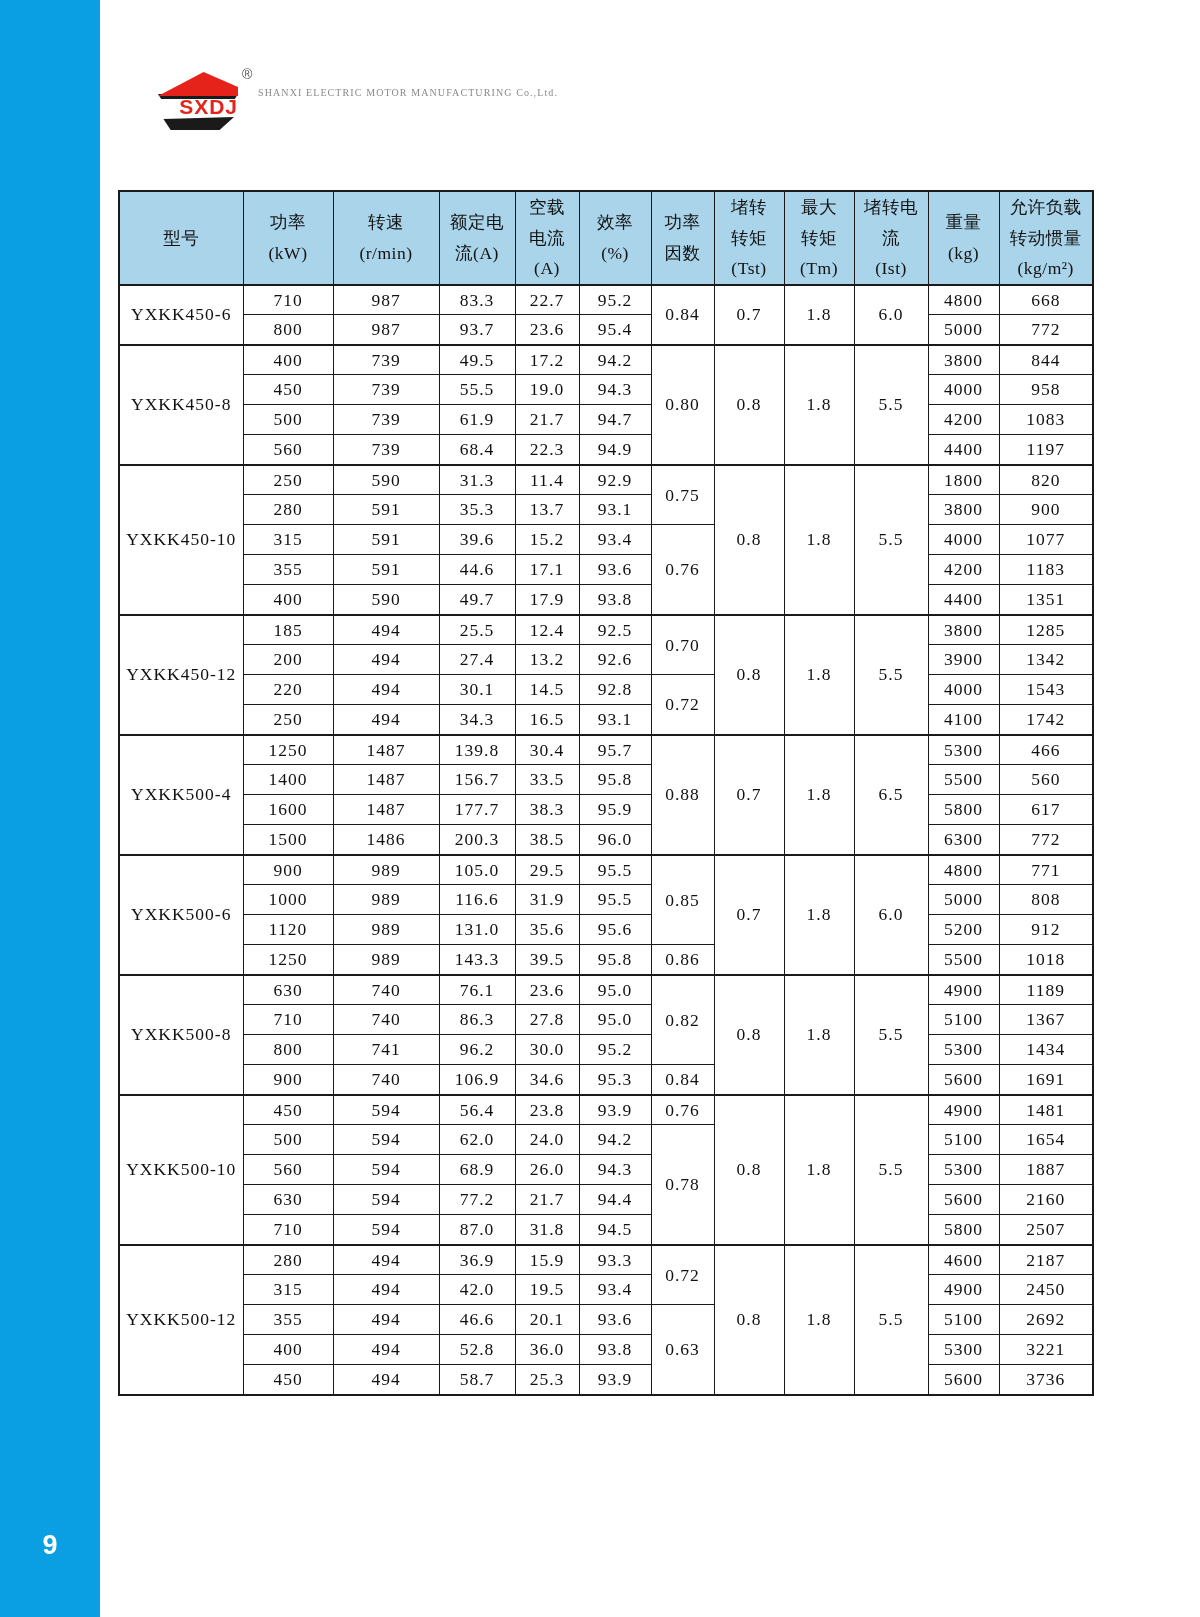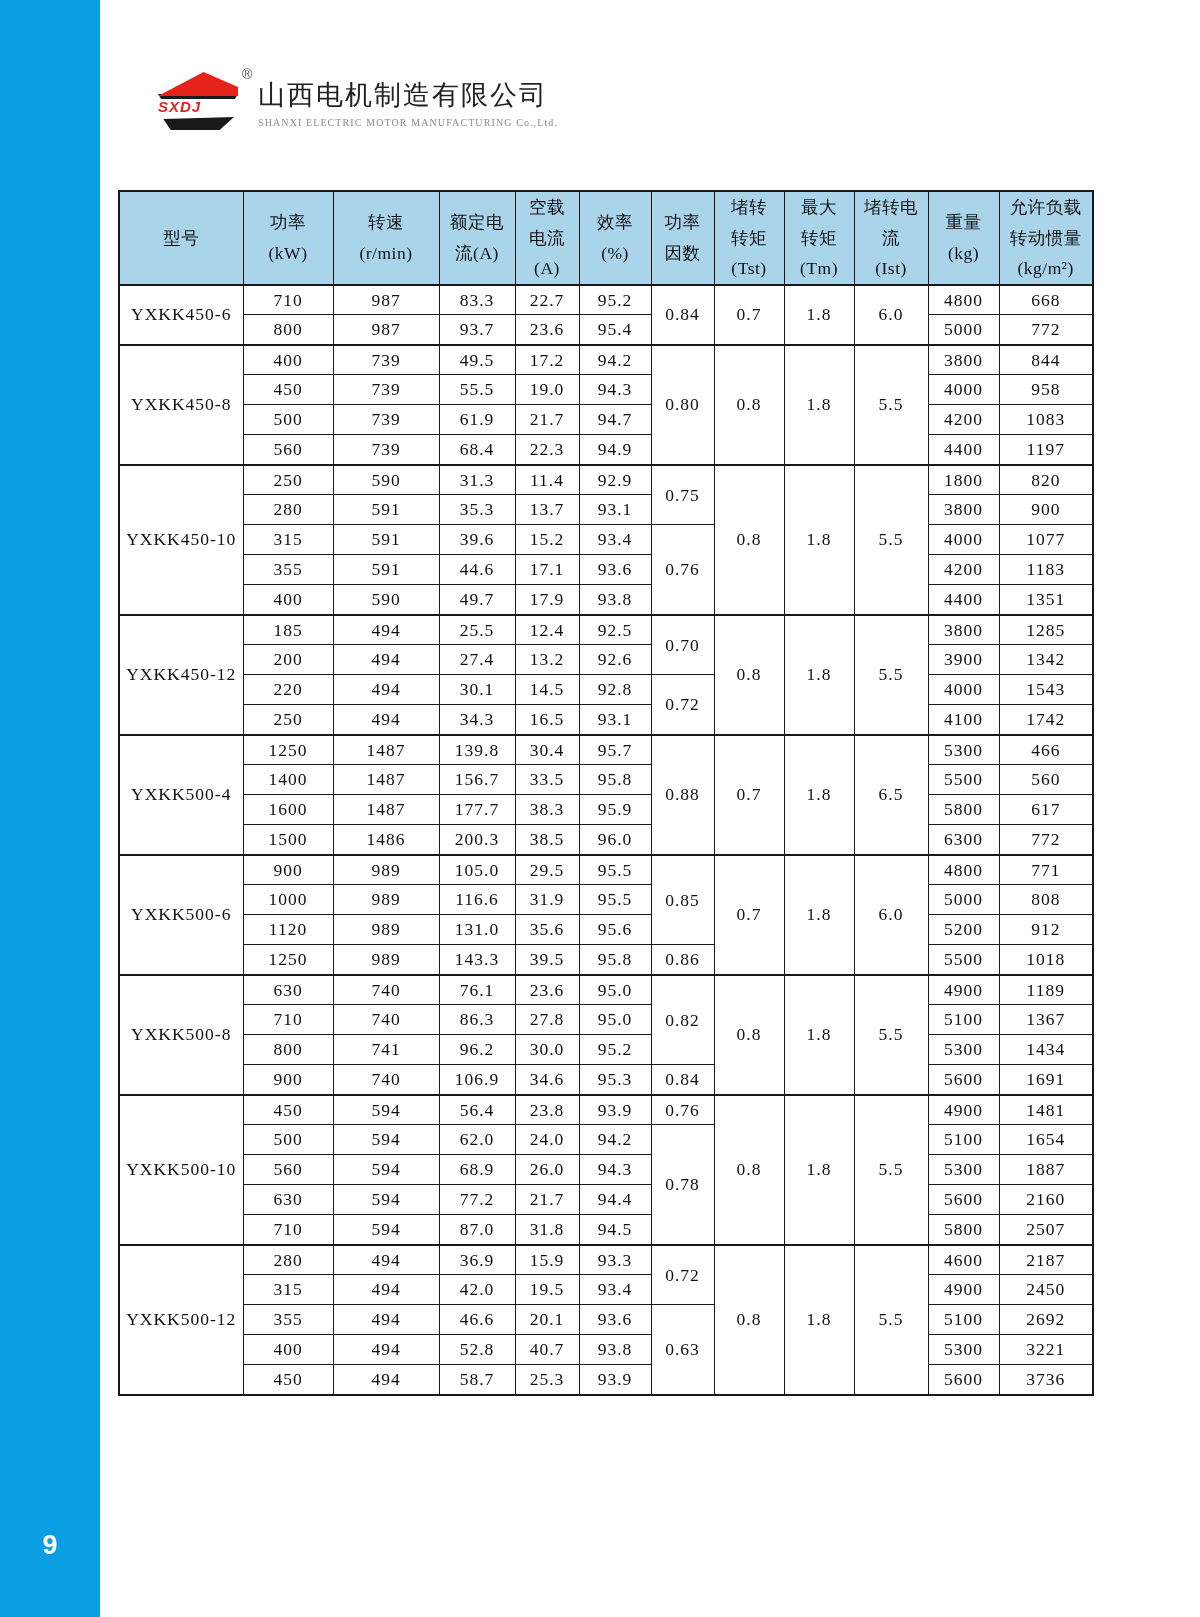--- a/index.html
+++ b/index.html
@@ -22,23 +22,23 @@
   .mark { position:relative; width:80px; height:60px; }
   .mark-roof {
     position:absolute; left:0; top:2px; width:80px; height:26px; background:#E5231B;
     clip-path:polygon(0% 92%, 57% 0%, 100% 58%, 100% 92%);
   }
   .mark-roof-shadow {
     position:absolute; left:0; top:24px; width:80px; height:5px; background:#1a1a1a;
     clip-path:polygon(0% 0%, 100% 0%, 96% 100%, 4% 100%);
   }
   .mark-text {
-    position:absolute; left:0; top:27px; width:80px; text-align:left;
+    position:absolute; left:0; top:27px; width:80px; text-align:right;
     font-family:"Liberation Sans","DejaVu Sans",sans-serif;
-    font-size:15px; font-weight:bold; font-style:italic; color:#E5231B;
+    font-size:21px; font-weight:bold; color:#E5231B;
     letter-spacing:1px; line-height:19px;
   }
   .mark-base {
     position:absolute; left:4px; top:47px; width:72px; height:13px; background:#1a1a1a;
     clip-path:polygon(2% 15%, 100% 0%, 80% 100%, 12% 100%);
   }
   .reg-mark {
     position:absolute; left:84px; top:-4px; font-size:14px; color:#555;
     font-family:"Liberation Sans","DejaVu Sans",sans-serif;
   }
@@ -81,21 +81,20 @@
 
   <div class="brand">
     <div class="mark">
       <div class="mark-roof-shadow"></div>
       <div class="mark-roof"></div>
       <div class="mark-text">SXDJ</div>
       <div class="mark-base"></div>
       <div class="reg-mark">®</div>
     </div>
     <div class="company">
-      <div class="company-cn">山西电机制造有限公司</div>
       <div class="company-en">SHANXI ELECTRIC MOTOR MANUFACTURING Co.,Ltd.</div>
     </div>
   </div>
 
   <table class="spec">
     <colgroup>
       <col style="width:124px">
         <col style="width:90px">
         <col style="width:106px">
       <col style="width:76px">
@@ -504,21 +503,21 @@
           <td>20.1</td>
           <td>93.6</td>
           <td rowspan="3">0.63</td>
           <td>5100</td>
           <td>2692</td>
         </tr>
         <tr>
           <td>400</td>
           <td>494</td>
           <td>52.8</td>
-          <td>40.7</td>
+          <td>36.0</td>
           <td>93.8</td>
           <td>5300</td>
           <td>3221</td>
         </tr>
         <tr>
           <td>450</td>
           <td>494</td>
           <td>58.7</td>
           <td>25.3</td>
           <td>93.9</td>

